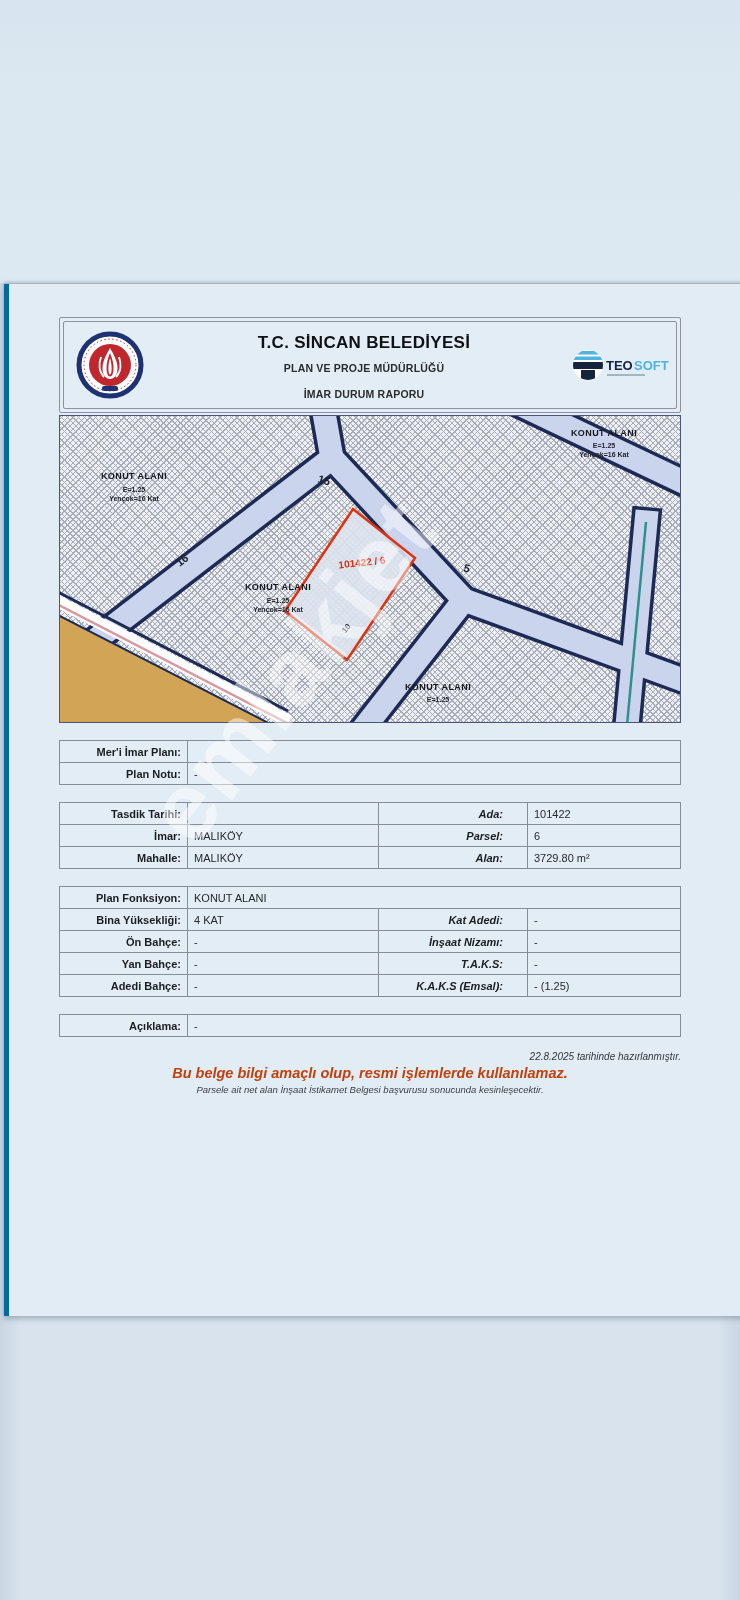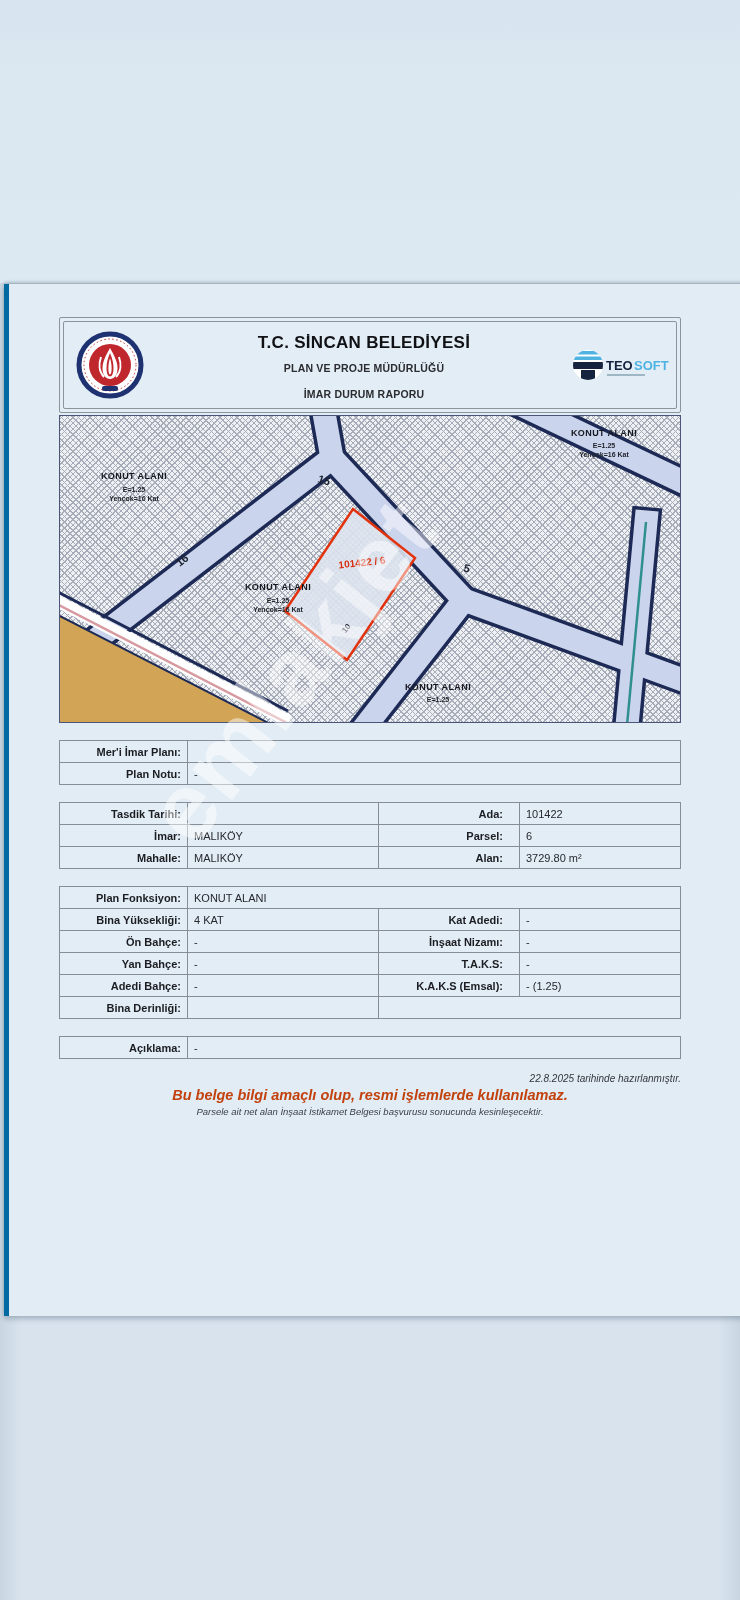--- a/index.html
+++ b/index.html
@@ -51,21 +51,21 @@
   
   .tgroup{border:1px solid #868d96;margin-top:17px;background:#e3edf5;}
   .trow{display:flex;height:21px;border-top:1px solid #868d96;font-size:11px;}
   .trow:first-child{border-top:none;}
   .cell{display:flex;align-items:center;}
   .lbl{width:121px;border-right:1px solid #868d96;justify-content:flex-end;
        padding-right:6px;font-weight:bold;color:#1b1d22;}
   .val{flex:1;padding-left:6px;color:#26282e;}
   .val.fixed{flex:none;width:184px;padding-left:6px;}
   .lbl2{width:124px;border-left:1px solid #868d96;border-right:1px solid #868d96;
-        justify-content:flex-end;padding-right:16px;font-weight:bold;color:#1b1d22;}
+        justify-content:flex-end;padding-right:24px;font-weight:bold;color:#1b1d22;font-style:italic;}
   .val2{flex:1;padding-left:6px;color:#26282e;}
   .spacer{flex:1;border-left:1px solid #868d96;}
 
   
   .footer{margin-top:14px;text-align:center;}
   .f-date{font-size:10px;font-style:italic;color:#33363c;text-align:right;}
   .f-notice{font-size:14.5px;font-weight:bold;font-style:italic;color:#c2410c;margin-top:3px;}
   .f-disc{font-size:9.5px;font-style:italic;color:#3a3e46;margin-top:3px;}
 
   
@@ -240,25 +240,20 @@
         <div class="cell val fixed">-</div>
         <div class="cell lbl2">T.A.K.S:</div>
         <div class="cell val2">-</div>
       </div>
       <div class="trow">
         <div class="cell lbl">Adedi Bahçe:</div>
         <div class="cell val fixed">-</div>
         <div class="cell lbl2">K.A.K.S (Emsal):</div>
         <div class="cell val2">- (1.25)</div>
       </div>
-      <div class="trow">
-        <div class="cell lbl">Bina Derinliği:</div>
-        <div class="cell val fixed"></div>
-        <div class="cell spacer"></div>
-      </div>
     </div>
 
     <div class="tgroup">
       <div class="trow">
         <div class="cell lbl">Açıklama:</div>
         <div class="cell val">-</div>
       </div>
     </div>
 
     <div class="footer">

